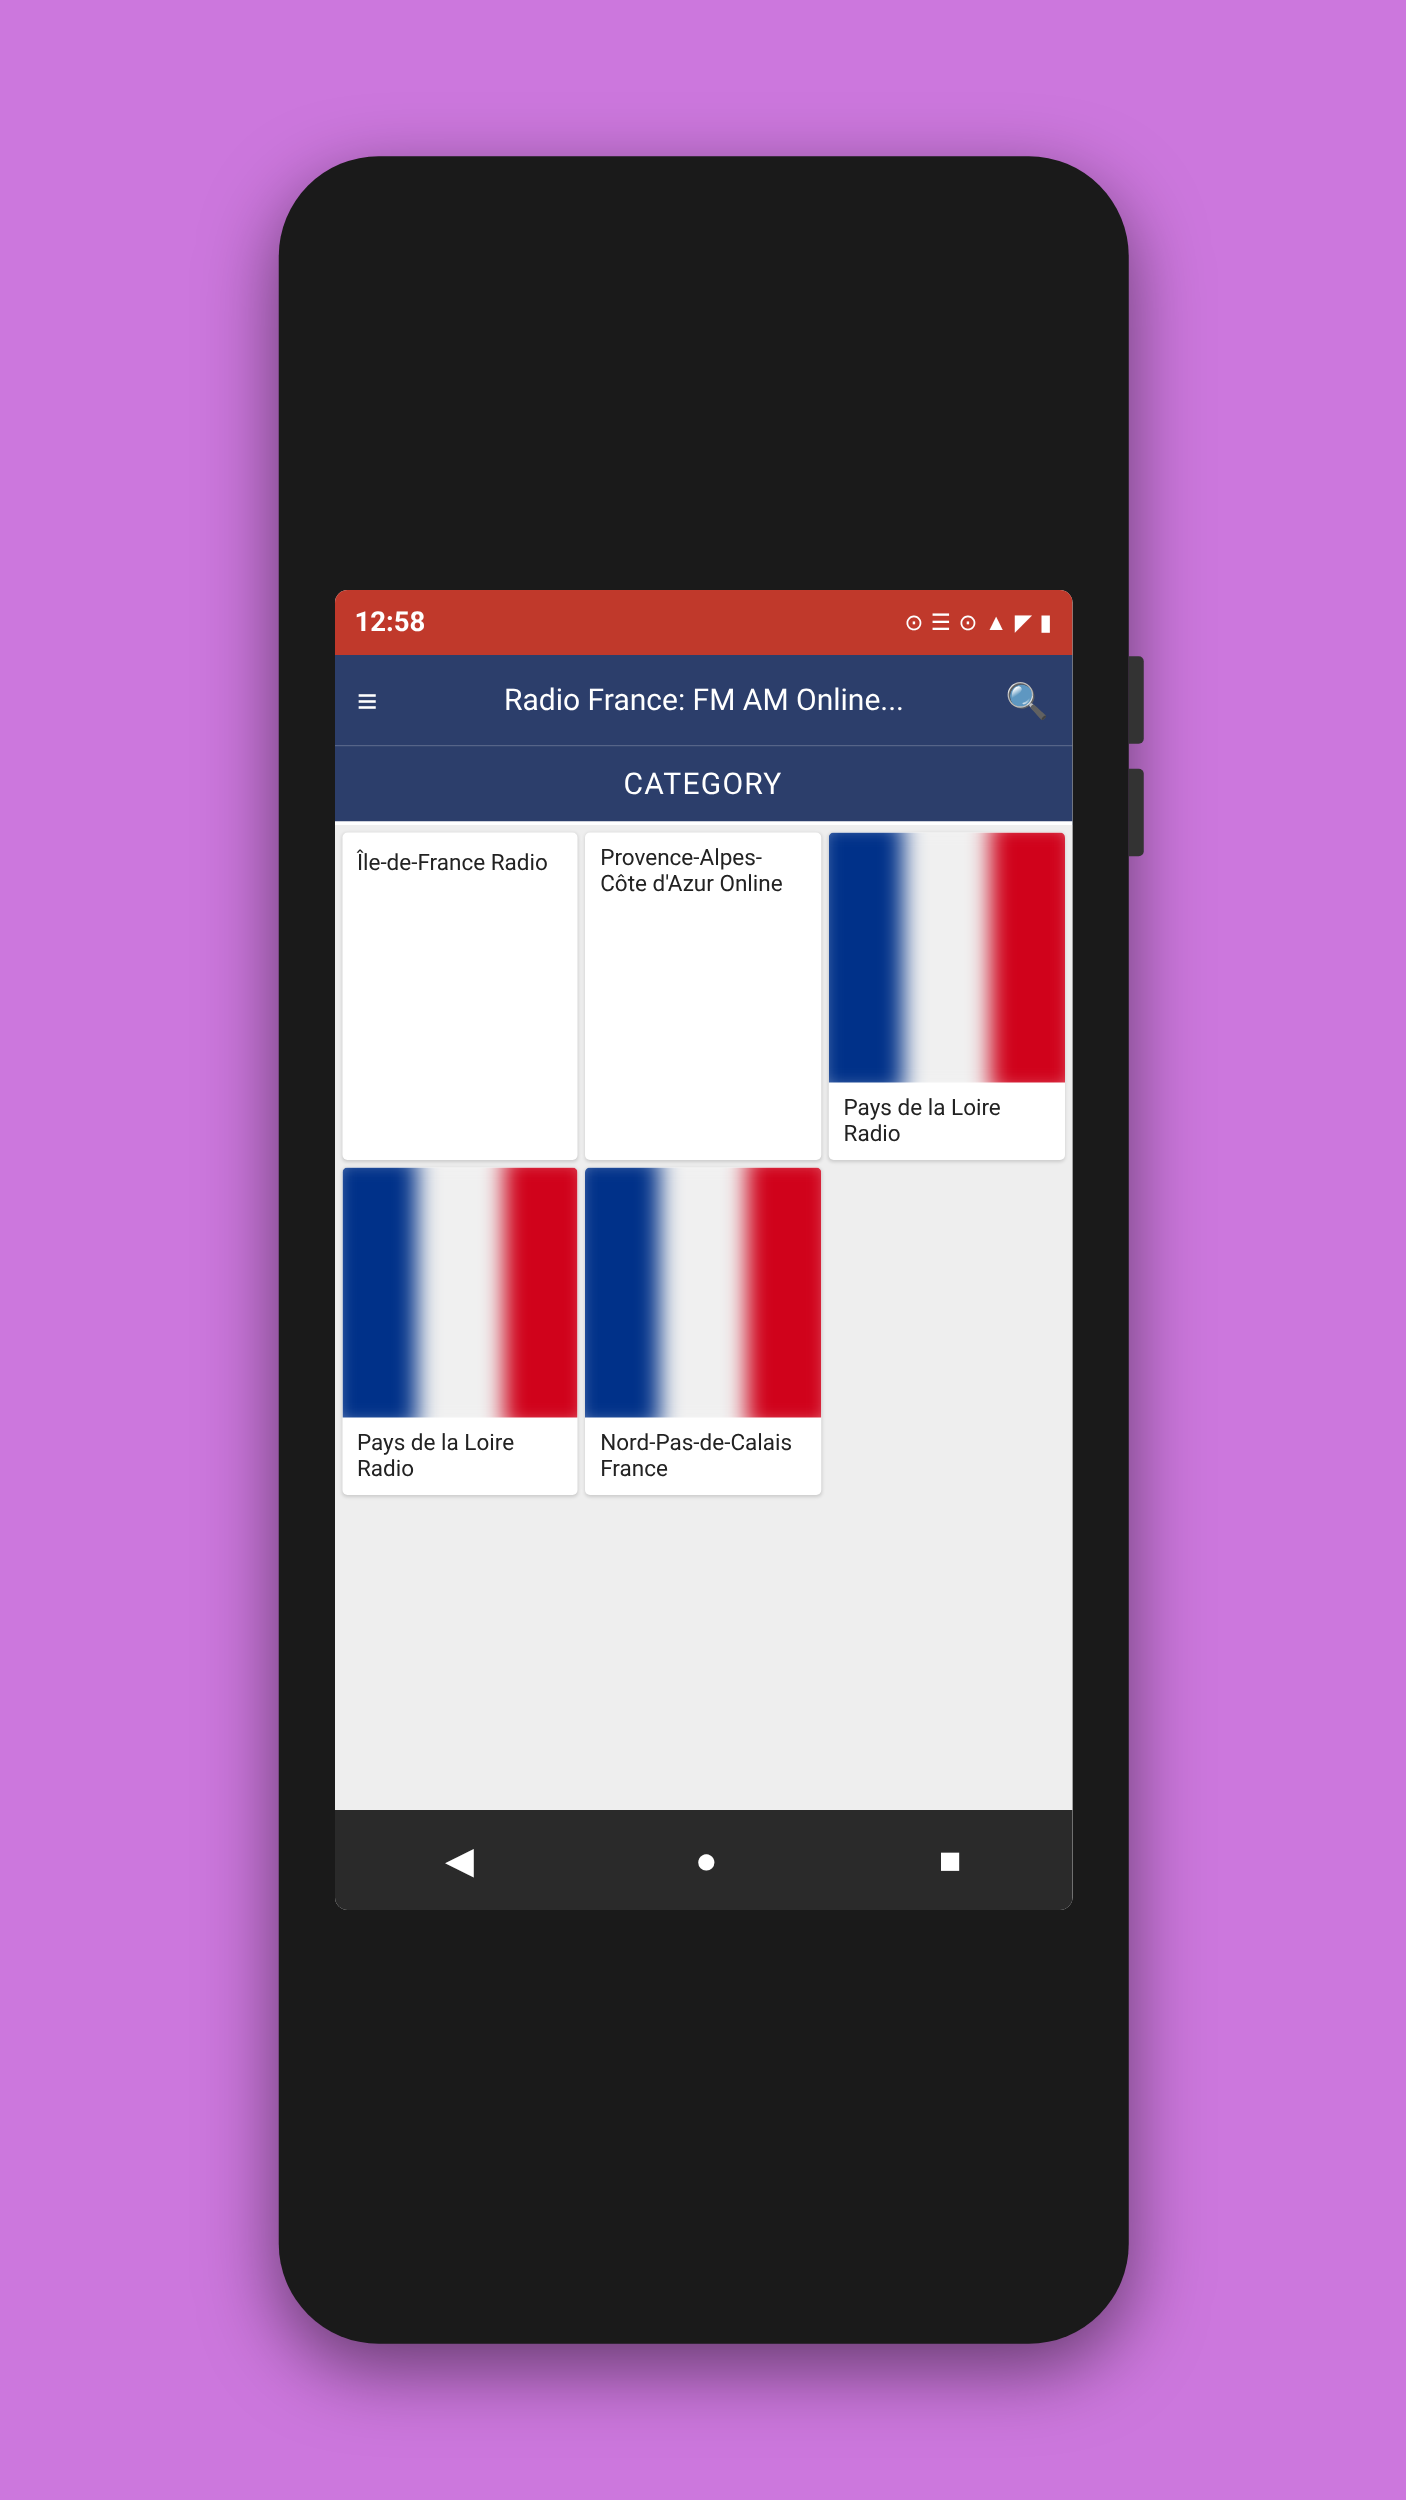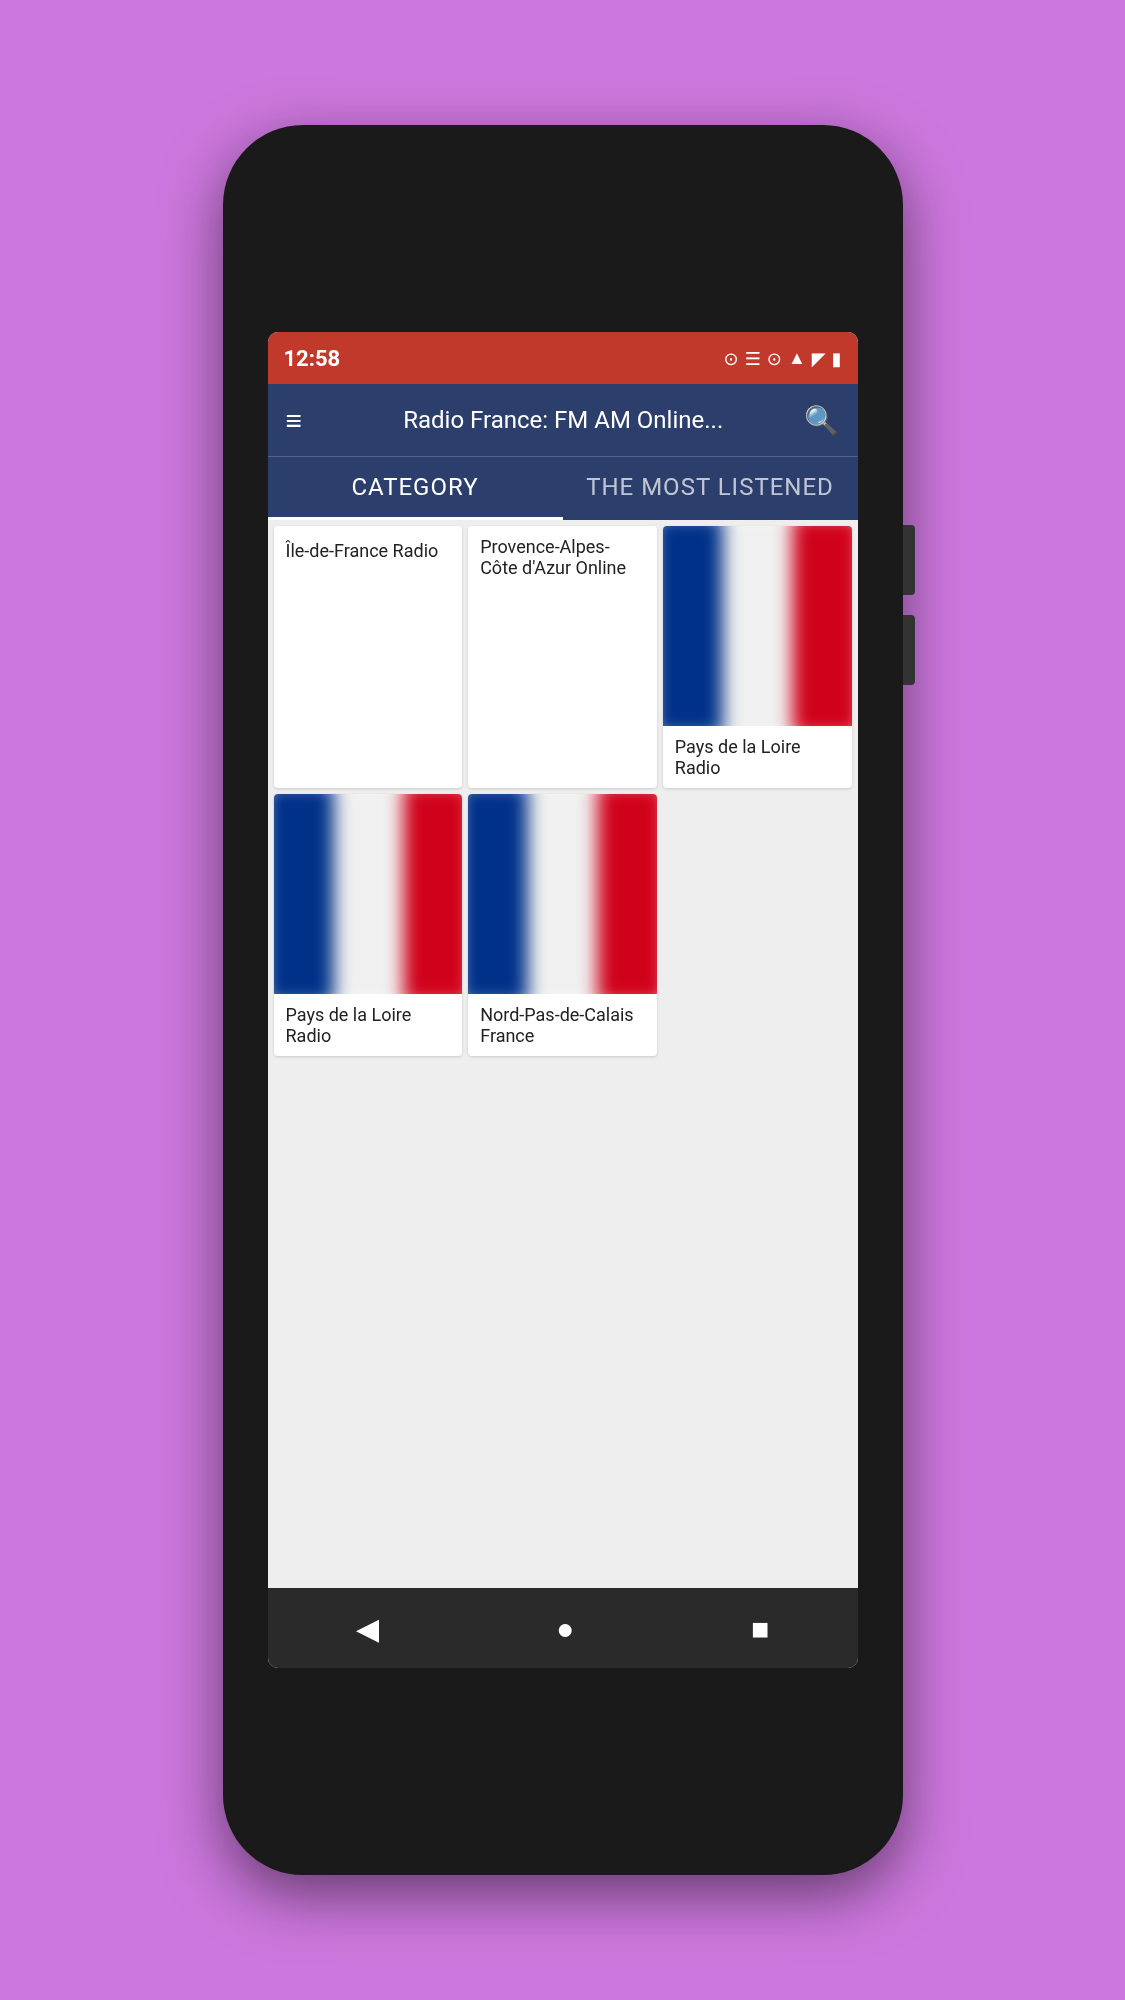--- a/index.html
+++ b/index.html
@@ -21,21 +21,21 @@
       display: flex;
       flex-direction: column;
       align-items: center;
       justify-content: center;
       position: relative;
       box-shadow: 0 20px 60px rgba(0,0,0,0.5);
     }
 
     .phone-screen {
       width: 590px;
-      height: 1336px;
+      height: 1056px;
       background: #f5f5f5;
       border-radius: 10px;
       overflow: hidden;
       display: flex;
       flex-direction: column;
       justify-content: flex-end;
     }
 
     
     .status-bar {
@@ -236,23 +236,20 @@
     <div class="app-bar">
       <span class="hamburger-icon">≡</span>
       <span class="app-title">Radio France: FM AM Online...</span>
       <span class="search-icon">🔍</span>
     </div>
 
     <div class="tab-bar">
       <div class="tab active">
         <span>CATEGORY</span>
       </div>
-      <div class="tab">
-        <span>THE MOST LISTENED</span>
-      </div>
     </div>
 
     <div class="content">
       <div class="grid">
 
         <div class="card">
           <div class="card-label">Île-de-France Radio</div>
         </div>
 
         <div class="card">

